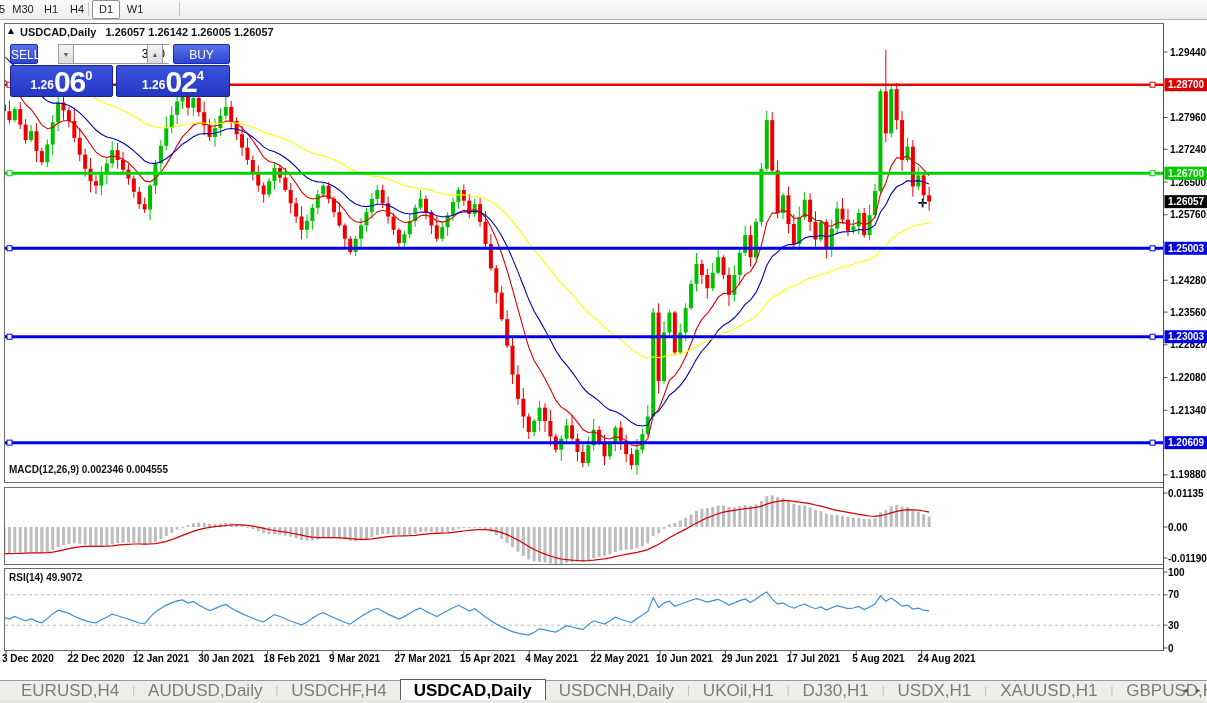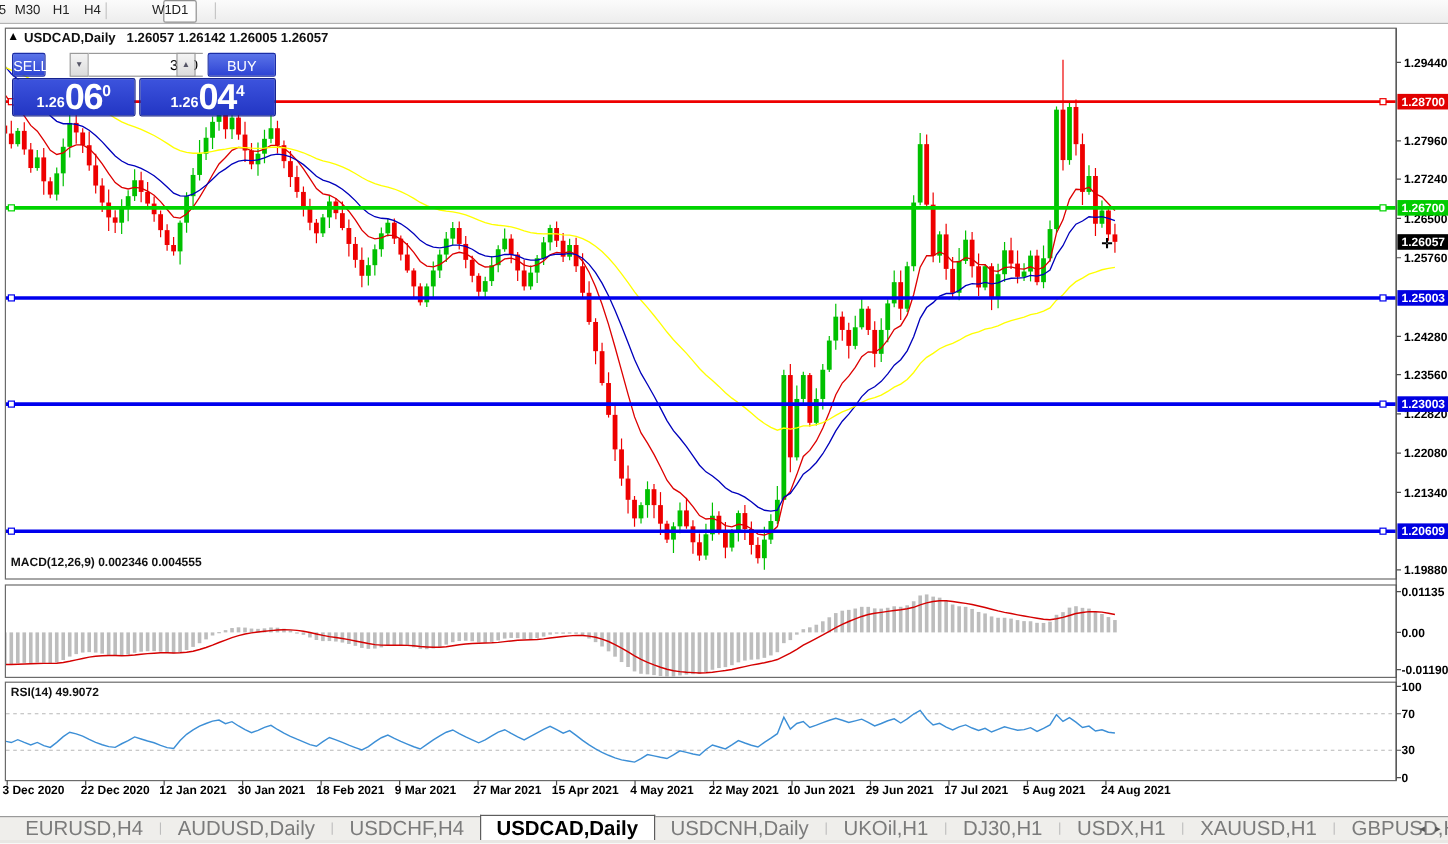--- a/index.html
+++ b/index.html
@@ -48,21 +48,21 @@
   .cursor-mark{position:absolute;font-size:11px;color:#000;font-weight:bold;}
 </style>
 </head>
 <body>
 
 <div class="toolbar" id="tfbar">
     <div class="tfbtn" style="left: -4px; width: 12px;">5</div>
     <div class="tfbtn" style="left: 10px; width: 26px;">M30</div>
     <div class="tfbtn" style="left: 40px; width: 22px;">H1</div>
     <div class="tfbtn" style="left: 66px; width: 22px;">H4</div>
-    <div class="tfbtn active" style="left: 92px; width: 26px; margin-left: 44px;">D1</div>
+    <div class="tfbtn active" style="left: 92px; width: 26px;">D1</div>
     <div class="tfbtn" style="left: 122px; width: 26px;">W1</div>
     <div class="tfbtn" style="left: 149px; width: 28px; margin-top: 25px;">MN</div>
     <div class="tfsep" style="left: 88px;"></div>
     <div class="tfsep" style="left: 179px;"></div>
   </div>
 
 <div class="chartwin">
   <svg id="chart-svg" width="1207" height="660">
       <rect x="4.5" y="3.5" width="1159" height="459" fill="none" stroke="#6b6b6b" stroke-width="1"></rect>
       <rect x="4.5" y="467.5" width="1159" height="77" fill="none" stroke="#6b6b6b" stroke-width="1"></rect>
@@ -724,21 +724,21 @@
     </div>
     <div class="tp-btn" style="left:163px;width:57px;">BUY</div>
 
     <div class="tp-price" style="left:0;width:103px;">
       <span class="base">1.26</span>
         <span class="big">06</span>
         <span class="sup">0</span>
     </div>
     <div class="tp-price" style="left:106px;width:114px;">
       <span class="base">1.26</span>
-        <span class="big">04</span>
+        <span class="big">02</span>
         <span class="sup">4</span>
     </div>
   </div>
 
   <div class="pane-title" style="left:9px;top:444px;">MACD(12,26,9) 0.002346 0.004555</div>
   <div class="pane-title" style="left:9px;top:552px;">RSI(14) 49.9072</div>
 
   <div class="cursor-mark" style="left:918px;top:177px;">✛</div>
 </div>
 

